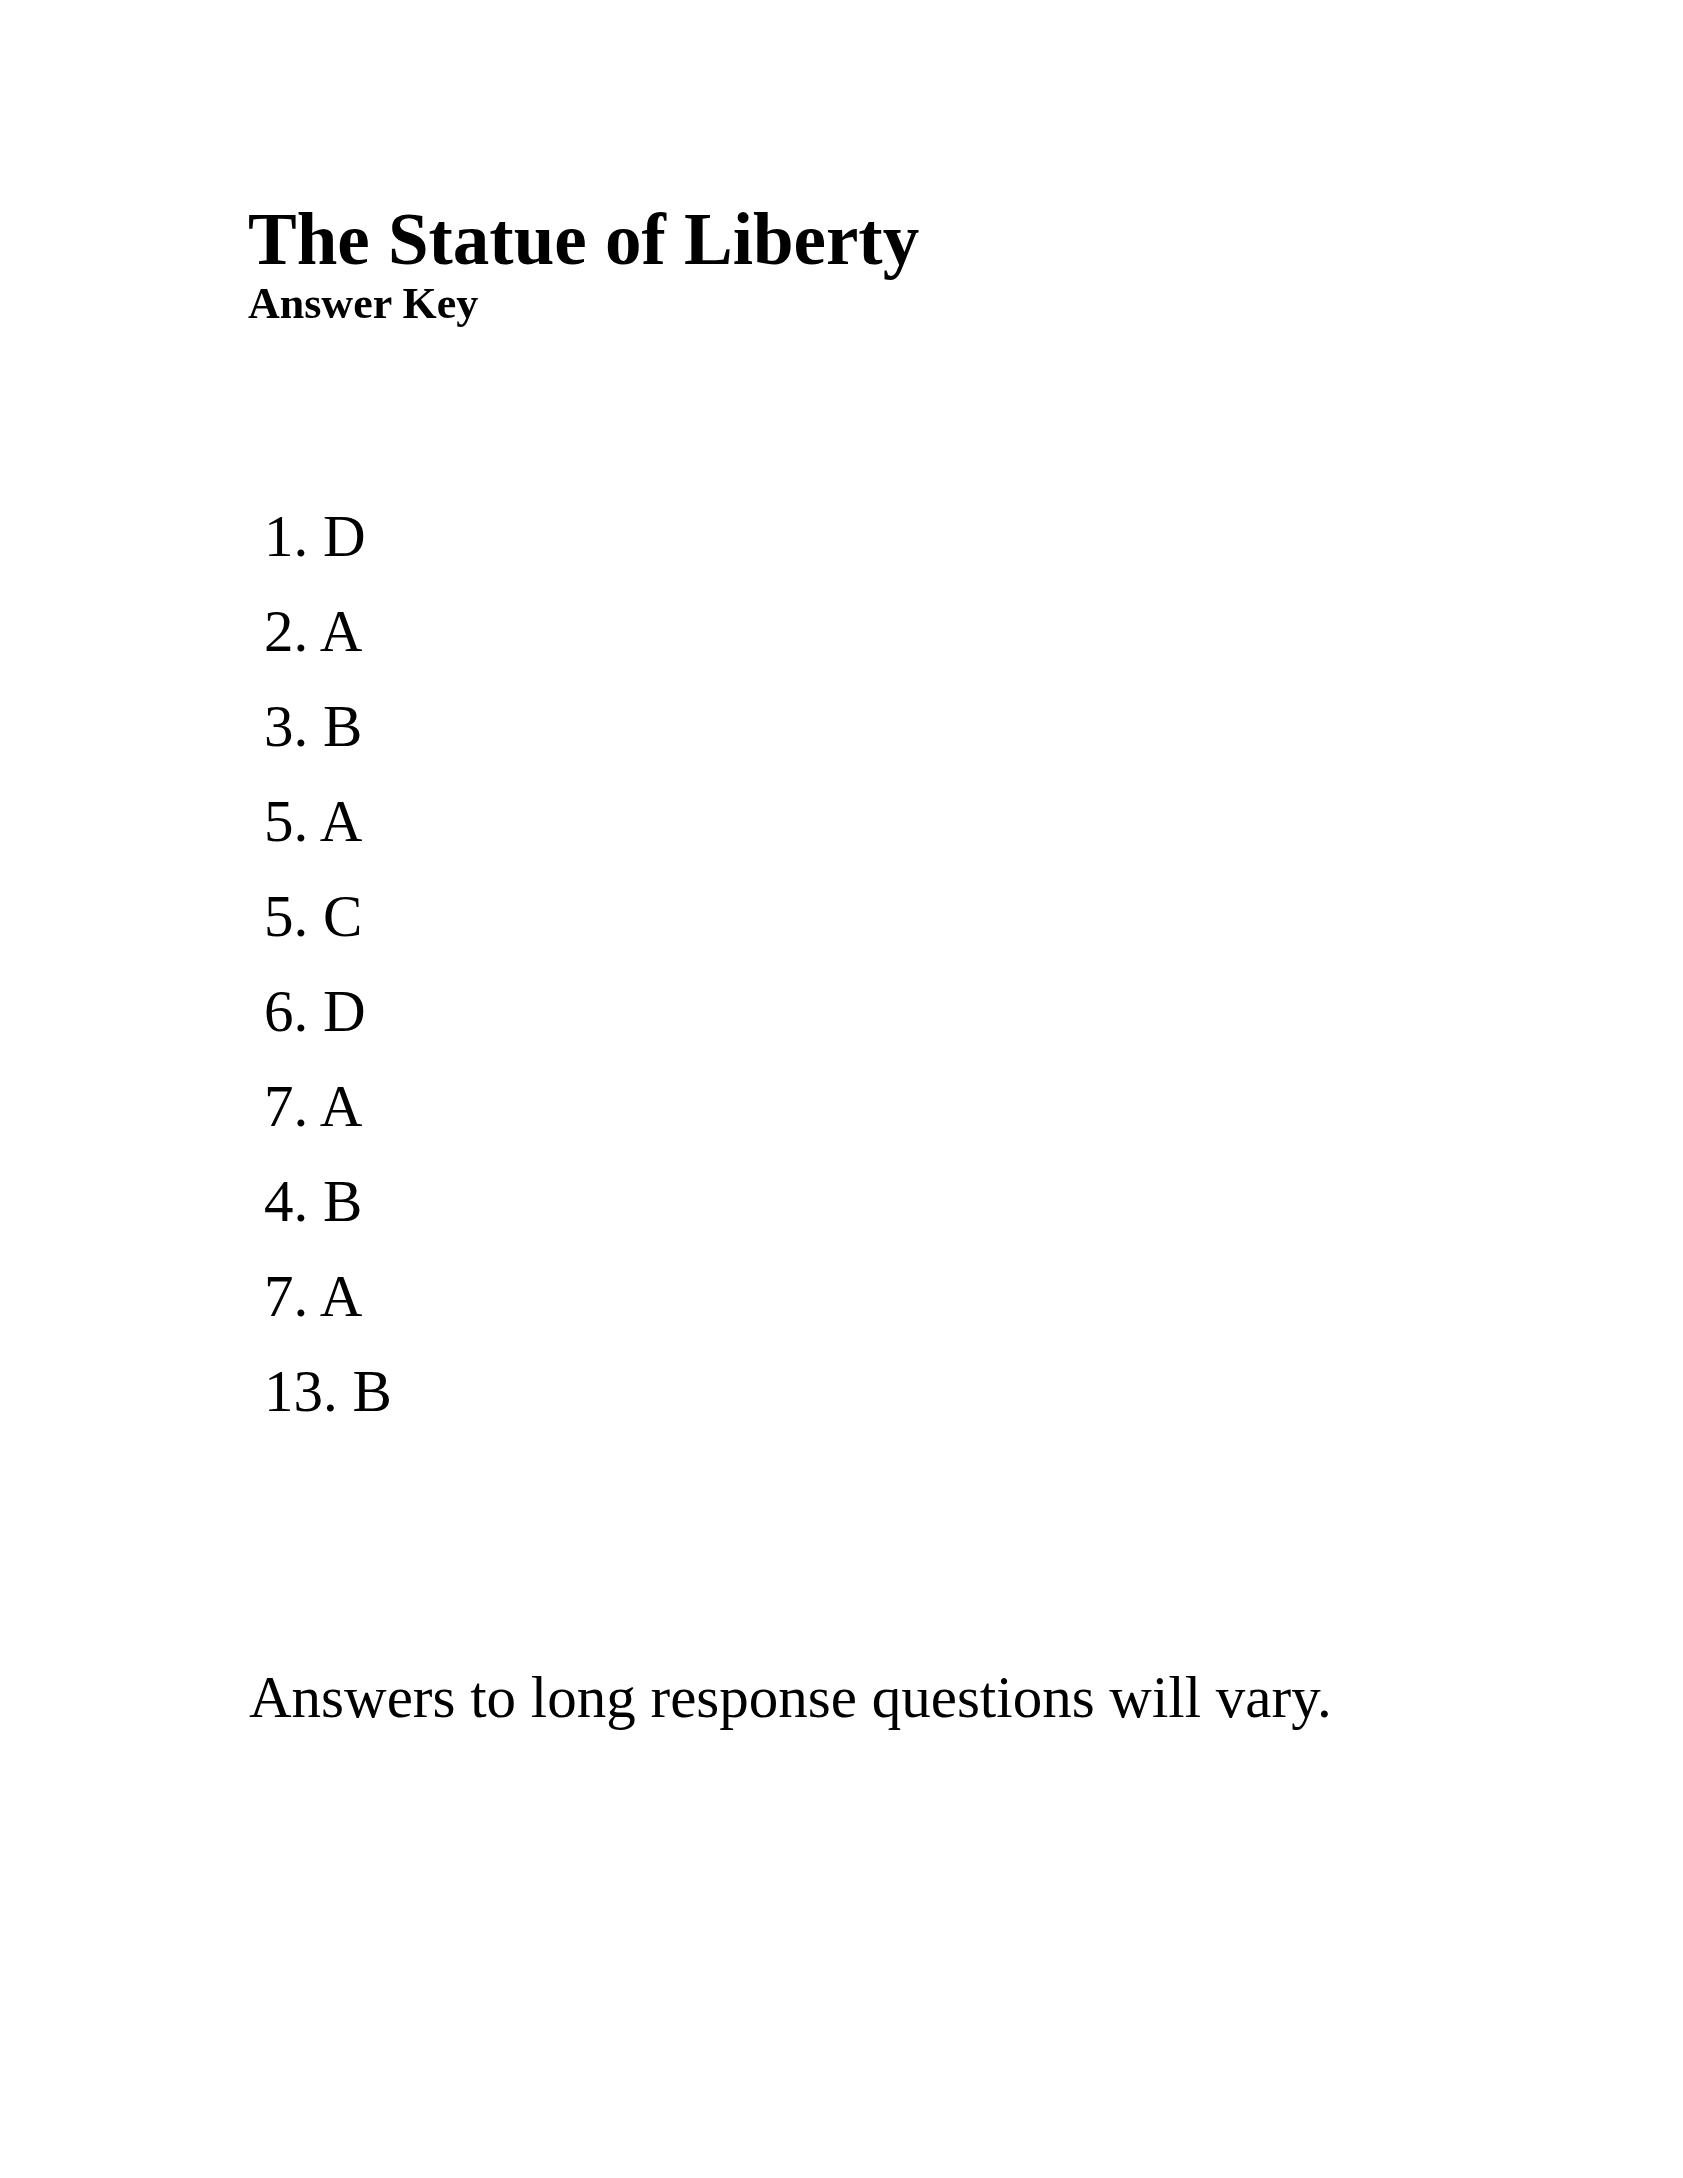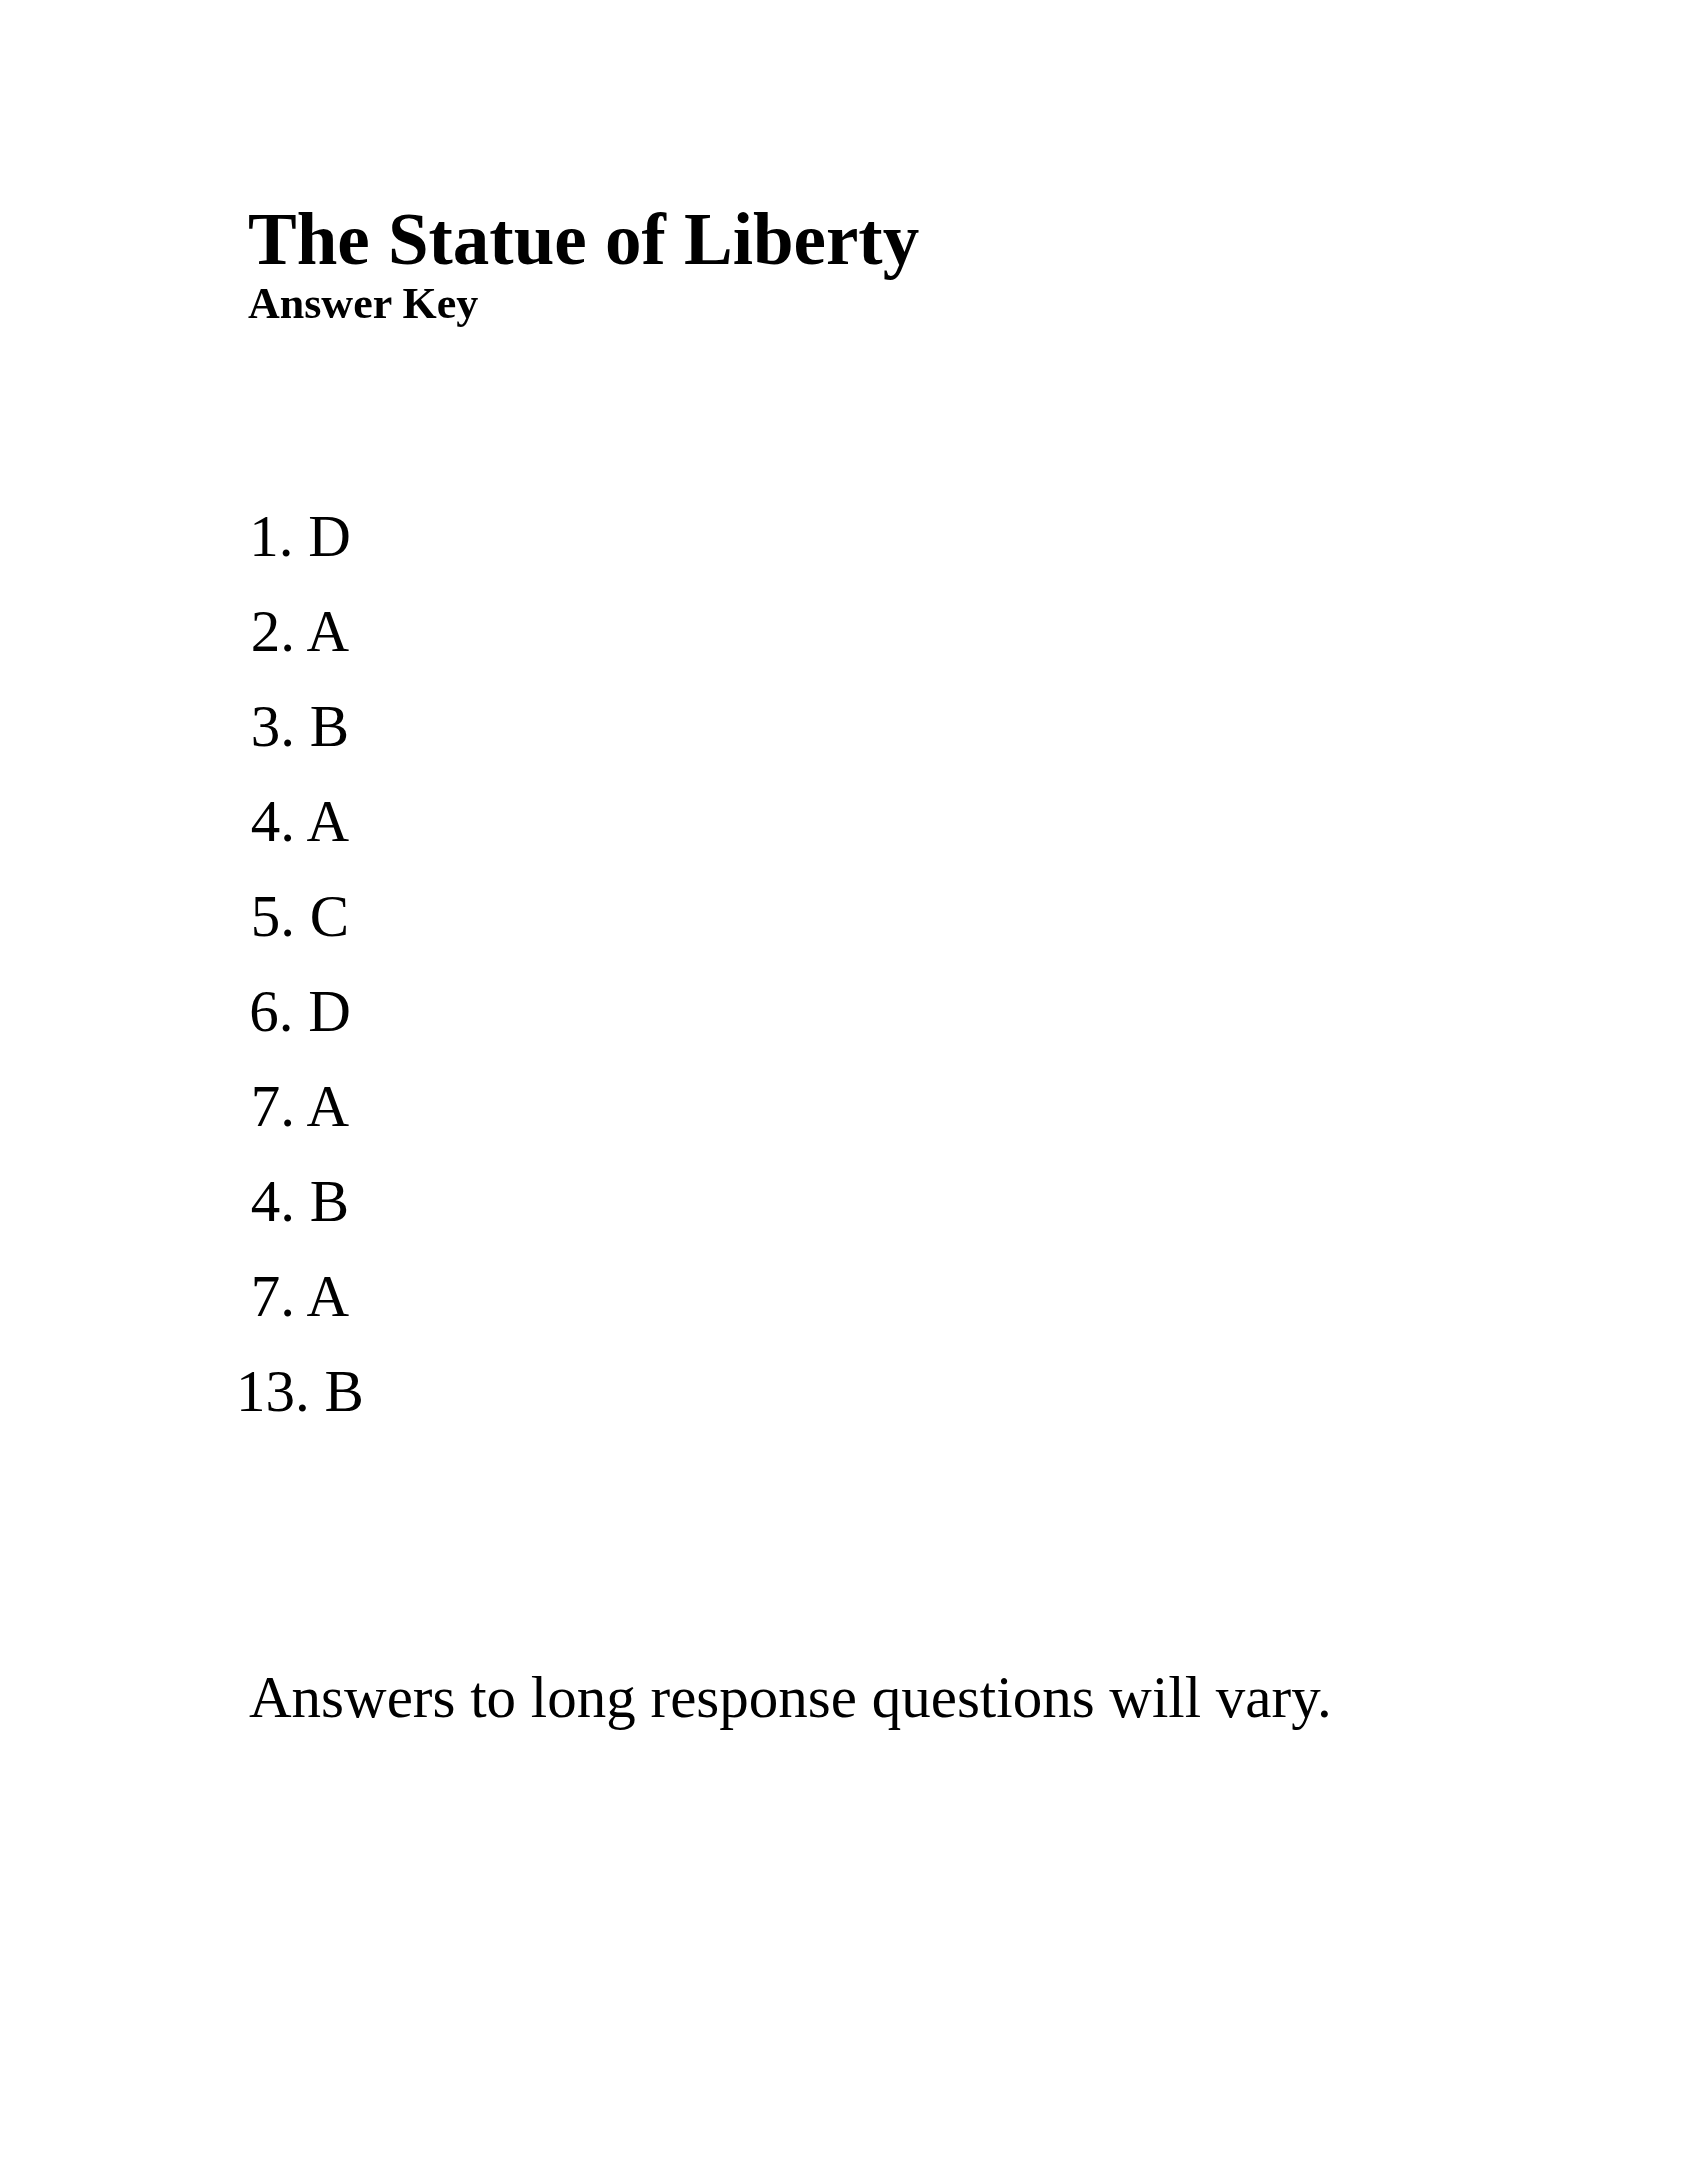--- a/index.html
+++ b/index.html
@@ -31,23 +31,22 @@
     left: 248px;
     top: 282px;
     margin: 0;
     font-size: 44px;
     font-weight: bold;
     line-height: 1;
     white-space: nowrap;
   }
   .answer-list {
     position: absolute;
-    left: 236px;
+    left: 264px;
     top: 507px;
-    text-align: center;
   }
   .answer-item {
     font-size: 59px;
     line-height: 1;
     margin: 0 0 36px 0;
     white-space: nowrap;
   }
   .doc-note {
     position: absolute;
     left: 249px;
@@ -62,21 +61,21 @@
 <body>
 
 <div class="page">
   <h1 class="doc-title">The Statue of Liberty</h1>
   <h2 class="doc-subtitle">Answer Key</h2>
 
   <div class="answer-list">
     <div class="answer-item">1. D</div>
     <div class="answer-item">2. A</div>
     <div class="answer-item">3. B</div>
-    <div class="answer-item">4. A</div>
+    <div class="answer-item">5. A</div>
     <div class="answer-item">5. C</div>
     <div class="answer-item">6. D</div>
     <div class="answer-item">7. A</div>
     <div class="answer-item">4. B</div>
     <div class="answer-item">7. A</div>
     <div class="answer-item">13. B</div>
   </div>
 
   <p class="doc-note">Answers to long response questions will vary.</p>
 </div>

